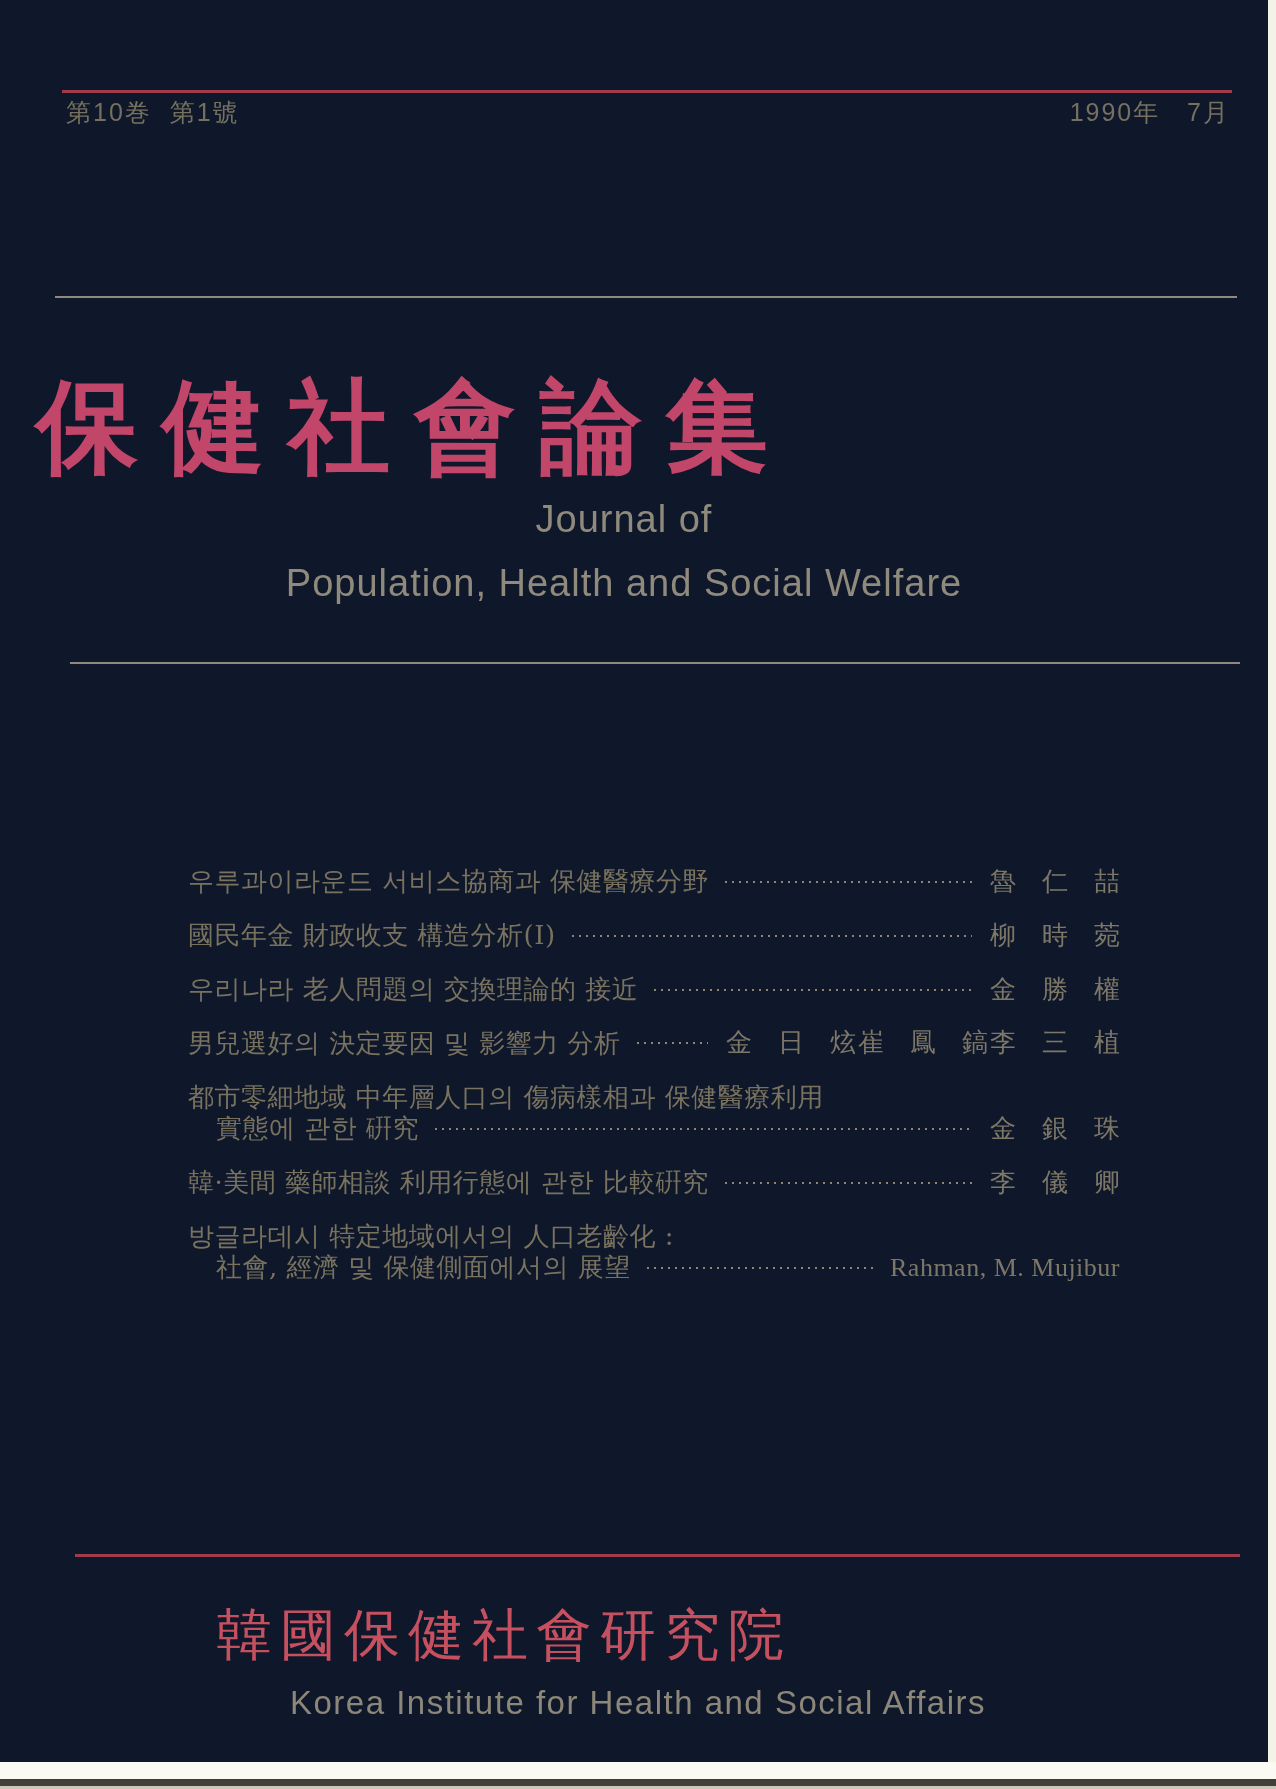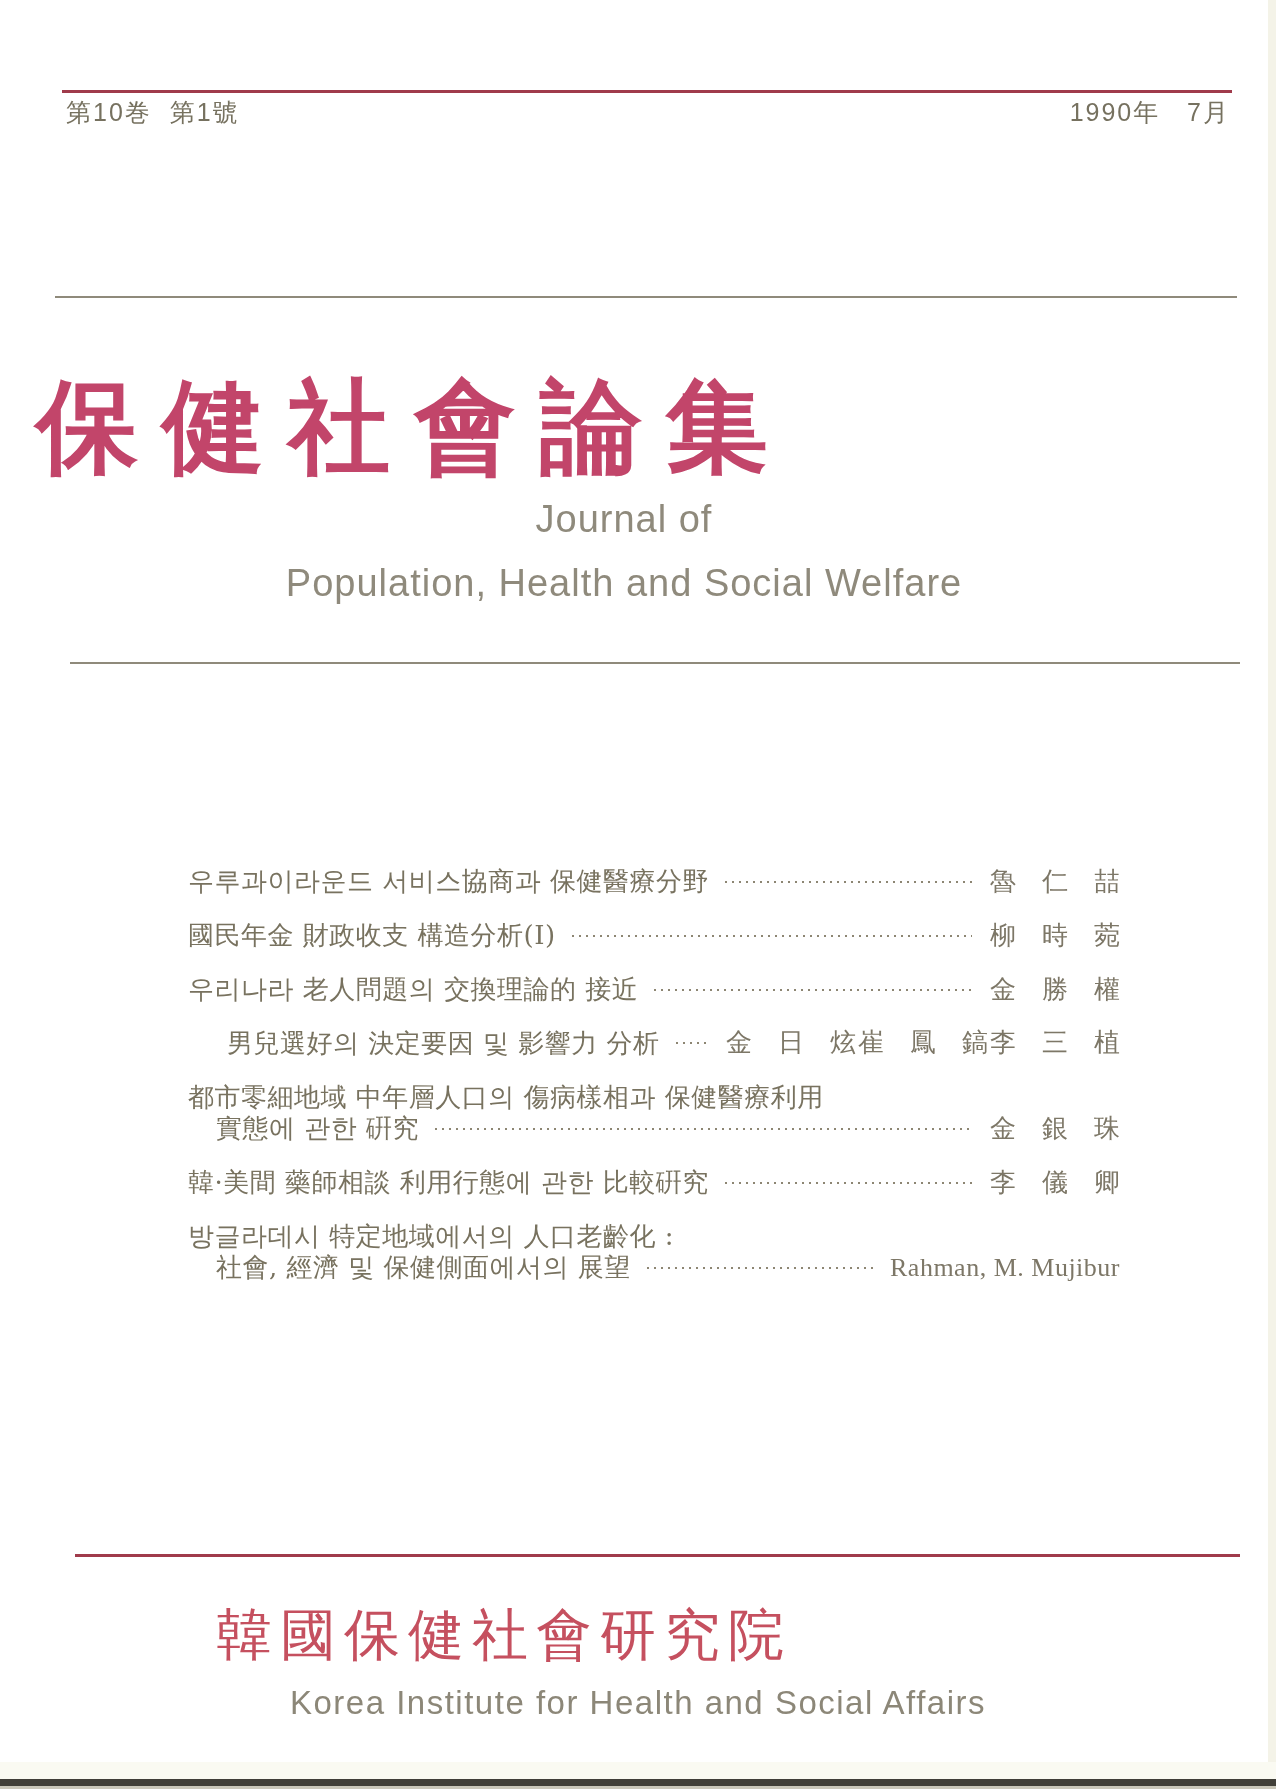--- a/index.html
+++ b/index.html
@@ -9,21 +9,21 @@
     height: 1789px;
     overflow: hidden;
     background: #edecdf;
     font-family: "Liberation Sans", sans-serif;
   }
   .page {
     position: relative;
     width: 1276px;
     height: 1789px;
     background: linear-gradient(180deg, #ecebde 0%, #eeedе0 40%, #edecdf 100%);
-    background-color: #ffffff;
+    background-color: #0f172a;
   }
   
   .top-rule {
     position: absolute;
     left: 62px; top: 90px;
     width: 1170px; height: 3px;
     background: #a03b4b;
   }
   .header-left {
     position: absolute;
@@ -87,21 +87,21 @@
     left: 188px; top: 866px;
     width: 932px;
     font-family: "DejaVu Serif", serif;
   }
   .toc-entry { margin-bottom: 23px; }
   .toc-line {
     display: flex;
     align-items: center;
     line-height: 31px;
   }
-  .toc-line.top-align { align-items: flex-start; margin-left: 39px; }
+  .toc-line.top-align { align-items: flex-start; }
   .toc-title {
     font-size: 26px;
     color: #78725f;
     letter-spacing: 0.5px;
     white-space: pre;
     flex: none;
   }
   .toc-title.indent { padding-left: 28px; }
   .toc-plainline {
     font-size: 26px;

